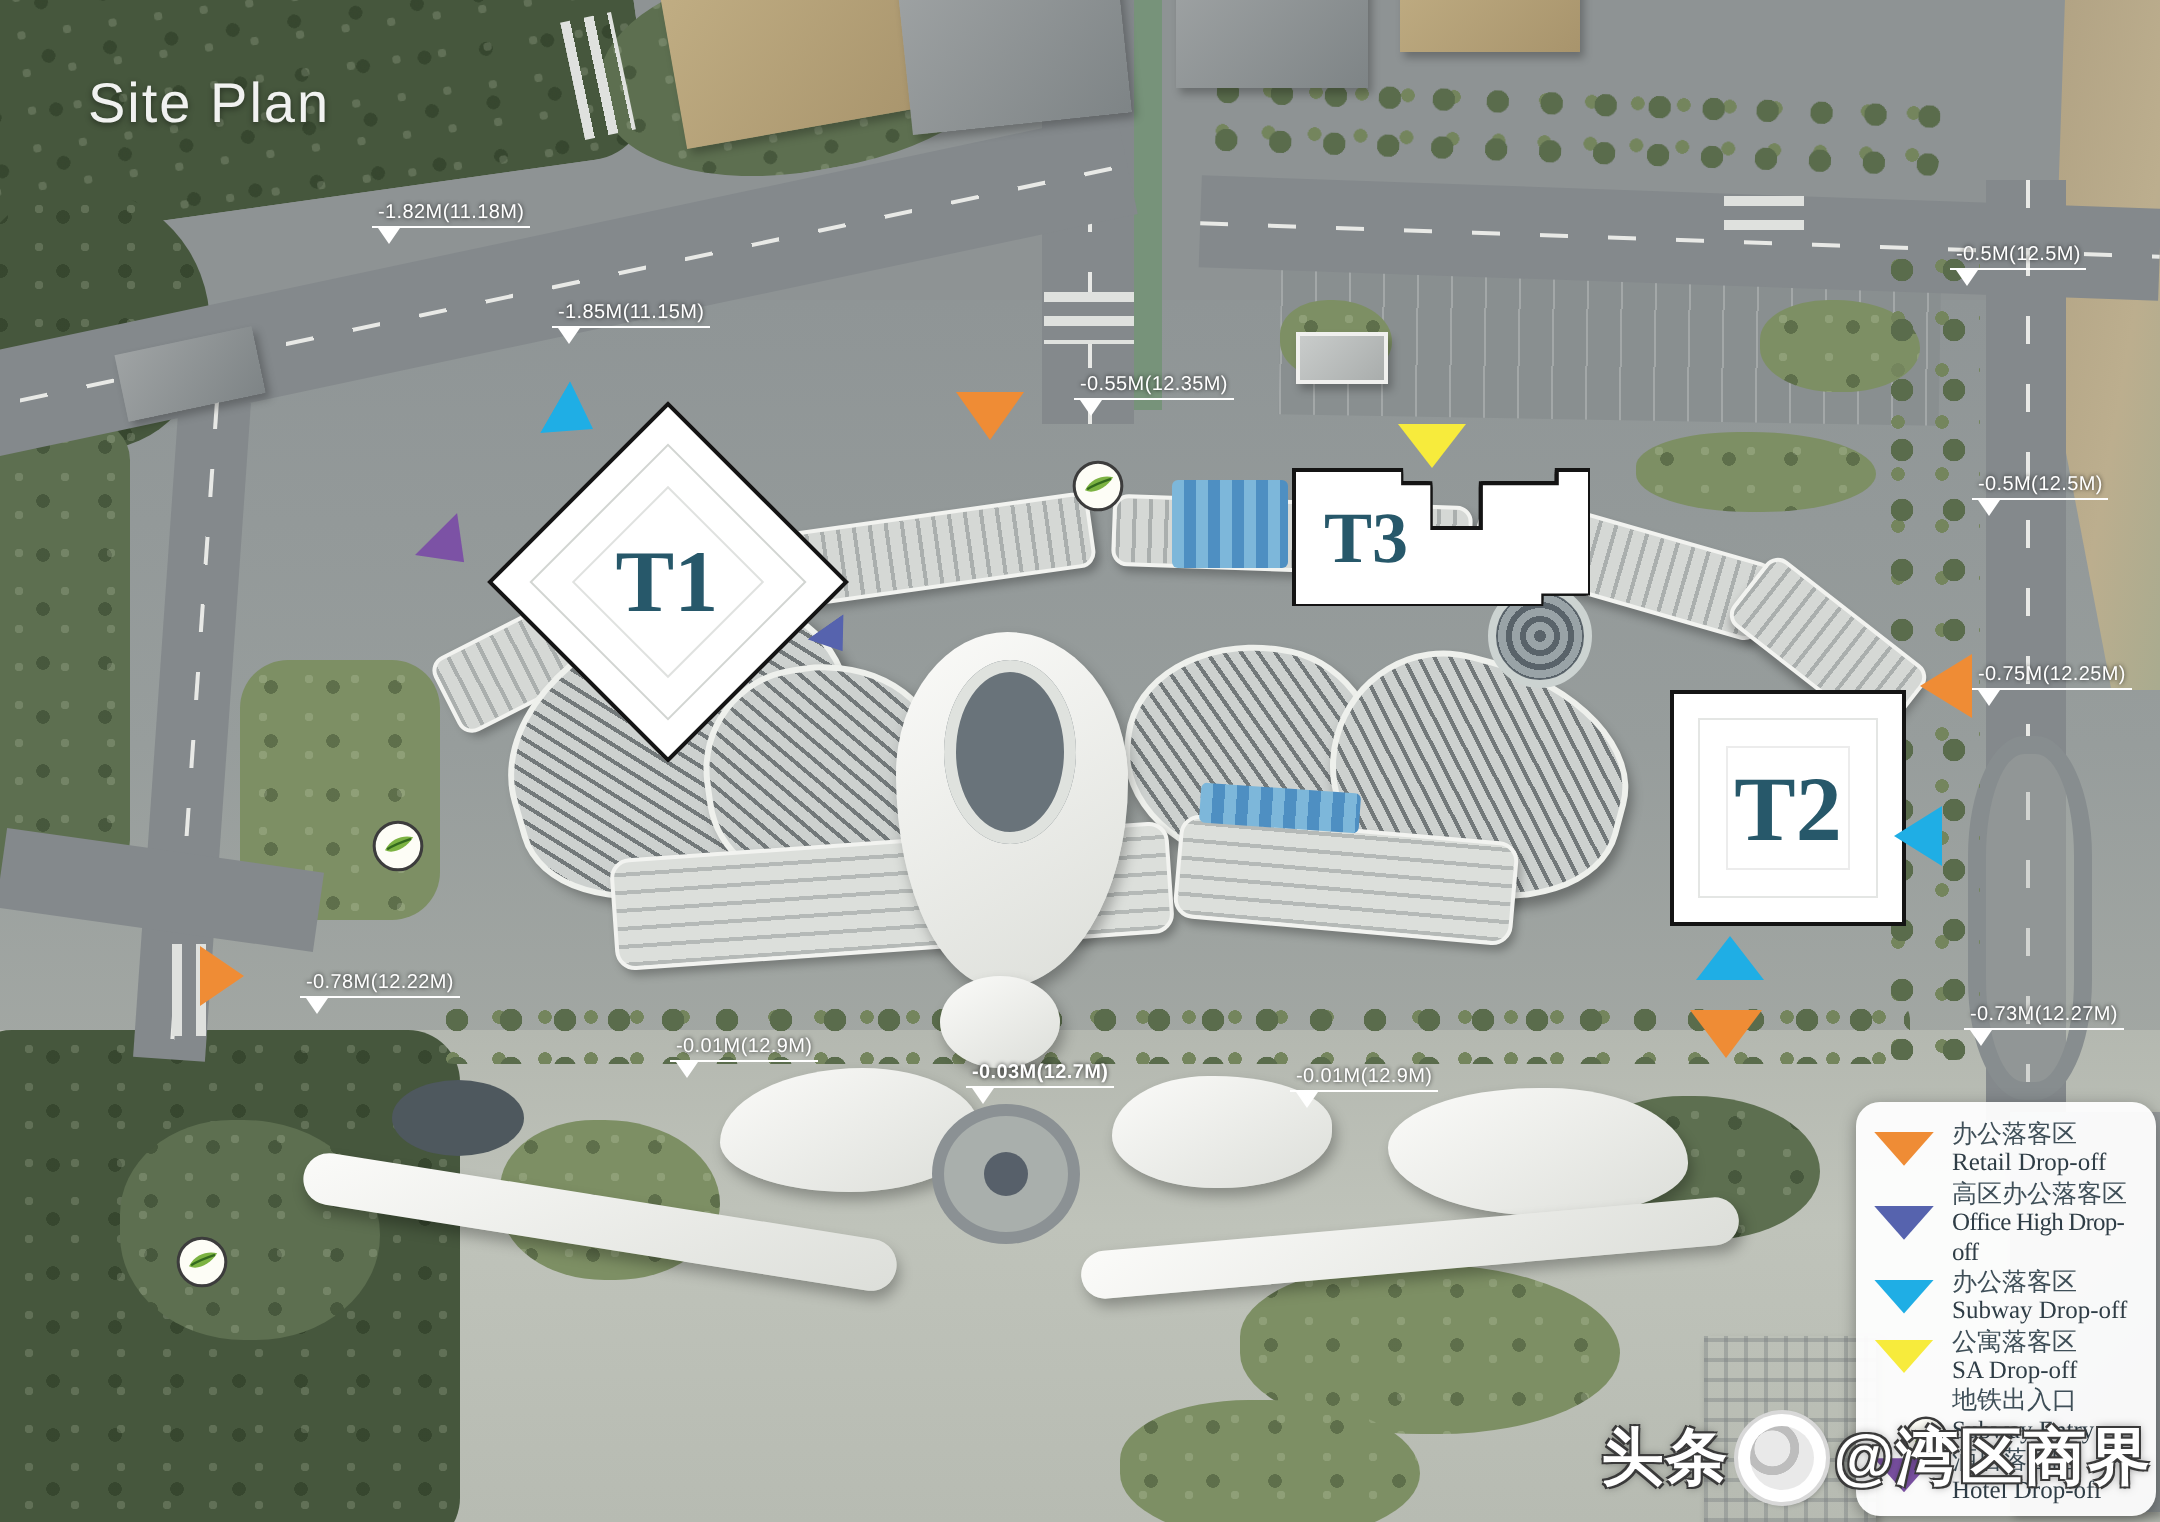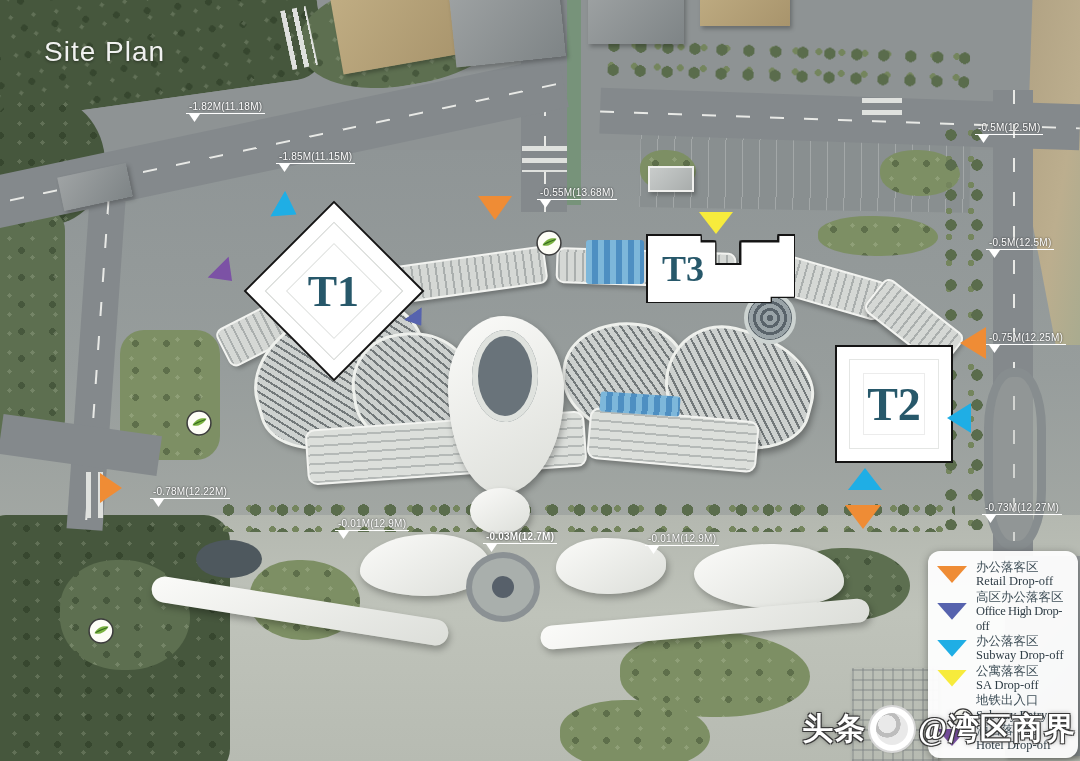--- a/index.html
+++ b/index.html
@@ -114,21 +114,21 @@
 
   
   .watermark{z-index:15;right:4px;bottom:10px;display:flex;align-items:center;gap:4px;
       color:#fff;font-size:31px;font-weight:700;letter-spacing:1px;
       text-shadow:-1px -1px 0 #3a3a3a,1px -1px 0 #3a3a3a,-1px 1px 0 #3a3a3a,
                   1px 1px 0 #3a3a3a,0 0 5px rgba(0,0,0,.5);}
   .wm-logo{position:static;width:44px;height:44px;border-radius:50%;background:#fff;
       box-shadow:0 0 0 2px #d8d8d8,1px 1px 3px rgba(0,0,0,.4);overflow:hidden;}
   .wm-logo::after{content:"";position:absolute;inset:6px;border-radius:50%;
       background:radial-gradient(circle at 35% 35%,#e9e9e9 0 30%,#bdbdbd 31% 45%,#e9e9e9 46%);}
-  .watermark span{position:static;font-family:Liberation Serif, serif;}
+  .watermark span{position:static;}
 </style>
 </head>
 <body>
 
 <div class="stage">
 
   <div class="band-top"></div>
   <div class="band-mid"></div>
   <div class="band-bottom"></div>
   <div class="river"></div>
@@ -241,21 +241,21 @@
   <div class="subway-icon" style="left:88px;top:618px;">
     <svg width="26" height="26" viewBox="0 0 24 24">
         <circle cx="12" cy="12" r="11" fill="#fdfdf6" stroke="#3c3c3c" stroke-width="1.4"></circle>
         <path d="M6 14 C9 8,15 7,19 8 C16 13,10 16,6 14 Z" fill="#7cb342"></path>
         <path d="M7 13.5 C11 11,14 10,18 8.7" stroke="#33691e" stroke-width="1" fill="none"></path>
       </svg>
   </div>
 
   <div class="elev" style="left:186px;top:101px;">-1.82M(11.18M)</div>
   <div class="elev" style="left:276px;top:151px;">-1.85M(11.15M)</div>
-  <div class="elev" style="left:537px;top:187px;">-0.55M(13.68M)</div>
+  <div class="elev" style="left:537px;top:187px;">-0.55M(12.35M)</div>
   <div class="elev" style="left:975px;top:122px;">-0.5M(12.5M)</div>
   <div class="elev" style="left:986px;top:237px;">-0.5M(12.5M)</div>
   <div class="elev" style="left:986px;top:332px;">-0.75M(12.25M)</div>
   <div class="elev" style="left:982px;top:502px;">-0.73M(12.27M)</div>
   <div class="elev" style="left:150px;top:486px;">-0.78M(12.22M)</div>
   <div class="elev" style="left:335px;top:518px;">-0.01M(12.9M)</div>
   <div class="elev" style="left:483px;top:531px;font-weight:bold;">-0.03M(12.7M)</div>
   <div class="elev" style="left:645px;top:533px;">-0.01M(12.9M)</div>
 
   <div class="title">

